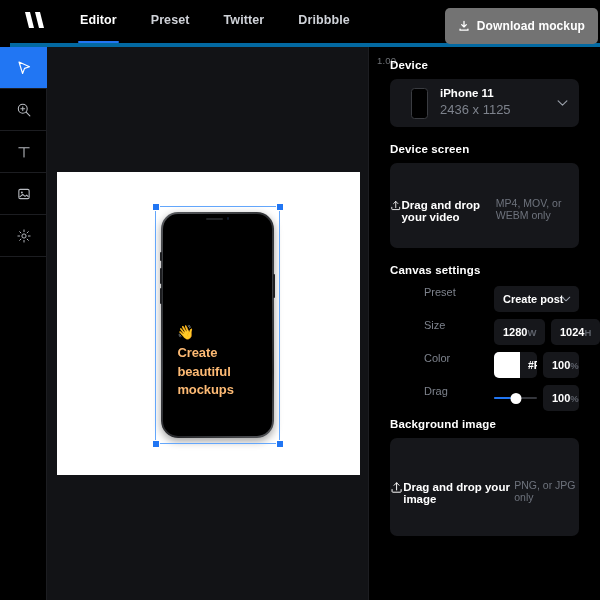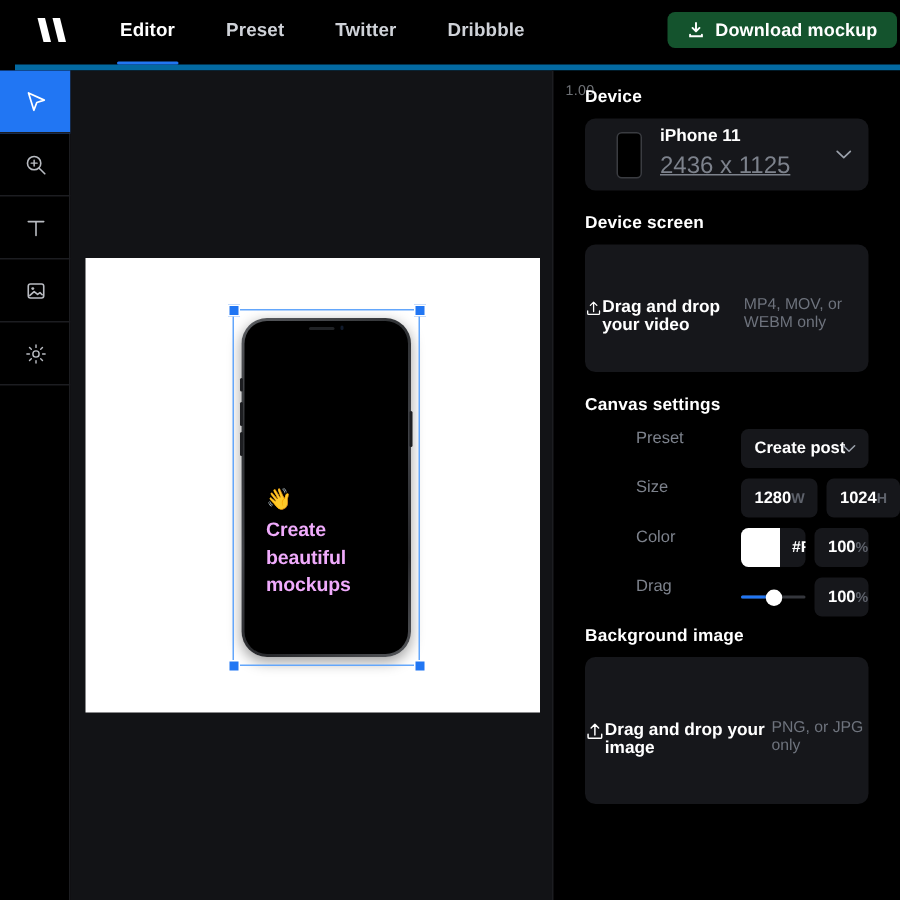--- a/index.html
+++ b/index.html
@@ -28,22 +28,22 @@
     padding: 0 0 0 0; margin-right: 34px; color: #cfd2d8;
     font-size: 12.5px; font-weight: 600; letter-spacing: .1px; cursor: pointer;
   }
   .nav-item.active { color: #ffffff; }
   .nav-item.active::after {
     content: ""; position: absolute; left: -2px; right: -2px; bottom: 0;
     height: 2px; background: #2176f3; border-radius: 2px;
   }
   .download-btn {
     position: absolute; right: 12px; top: 8px;
-    height: 24px; padding: 0 13px; border-radius: 5px;
-    background: #14532d; color: #fff; border: none;
+    height: 36px; padding: 0 13px; border-radius: 5px;
+    background: #737373; color: #fff; border: none;
     font-family: "Liberation Sans", sans-serif;
     font-size: 12px; font-weight: 700; letter-spacing: .1px;
     display: flex; align-items: center; gap: 7px; cursor: pointer;
   }
 
   
   .toolbar {
     position: absolute; left: 0; top: 47px; width: 47px; height: 553px;
     background: #000; border-right: 1px solid #1c1d21;
   }
@@ -85,21 +85,21 @@
     border-bottom-left-radius: 7px; border-bottom-right-radius: 7px;
     display: flex; align-items: center; justify-content: center; gap: 4px;
   }
   .speaker { width: 17px; height: 1.8px; background: #202225; border-radius: 2px; }
   .camera  { width: 2.6px; height: 2.6px; background: #101a2c; border-radius: 50%; }
   .phone-content {
     position: absolute; left: 14px; bottom: 36px; right: 10px;
   }
   .wave { font-size: 14px; line-height: 1; margin-bottom: 5px; }
   .phone-headline {
-    color: #f0abfc; font-size: 13px; font-weight: 700;
+    color: #fdba74; font-size: 13px; font-weight: 700;
     line-height: 1.42; letter-spacing: -.1px;
   }
   .side-btn { position: absolute; background: #1d1e21; border-radius: 1px; }
   .sb-mute  { left: -1px; top: 40px;  width: 1.6px; height: 9px;  }
   .sb-up    { left: -1px; top: 56px;  width: 1.6px; height: 16px; }
   .sb-down  { left: -1px; top: 76px;  width: 1.6px; height: 16px; }
   .sb-power { right: -1px; top: 62px; width: 1.6px; height: 24px; }
 
   
   .selection {
@@ -136,21 +136,21 @@
     background: #16171b; border-radius: 7px; height: 48px;
     display: flex; align-items: center; padding: 0 21px; cursor: pointer;
     position: relative;
   }
   .device-thumb {
     width: 17px; height: 31px; background: #000;
     border: 1px solid #3a3c41; border-radius: 3.5px; flex: 0 0 auto;
   }
   .device-meta { margin-left: 12px; }
   .device-name { color: #ffffff; font-size: 11.5px; font-weight: 700; line-height: 1.35; }
-  .device-res  { color: #7d828c; font-size: 16px; line-height: 1.45; text-decoration: underline; }
+  .device-res  { color: #7d828c; font-size: 13px; line-height: 1.45; }
   .chev { position: absolute; right: 11px; top: 50%; transform: translateY(-50%); }
 
   .dropzone {
     background: #16171b; border-radius: 7px;
     display: flex; align-items: center;
     justify-content: center; cursor: pointer;
   }
   .dz-screen { height: 85px; }
   .dz-bg     { height: 98px; }
   .dz-title  { color: #ffffff; font-size: 11.5px; font-weight: 700; margin-top: 11px; }

